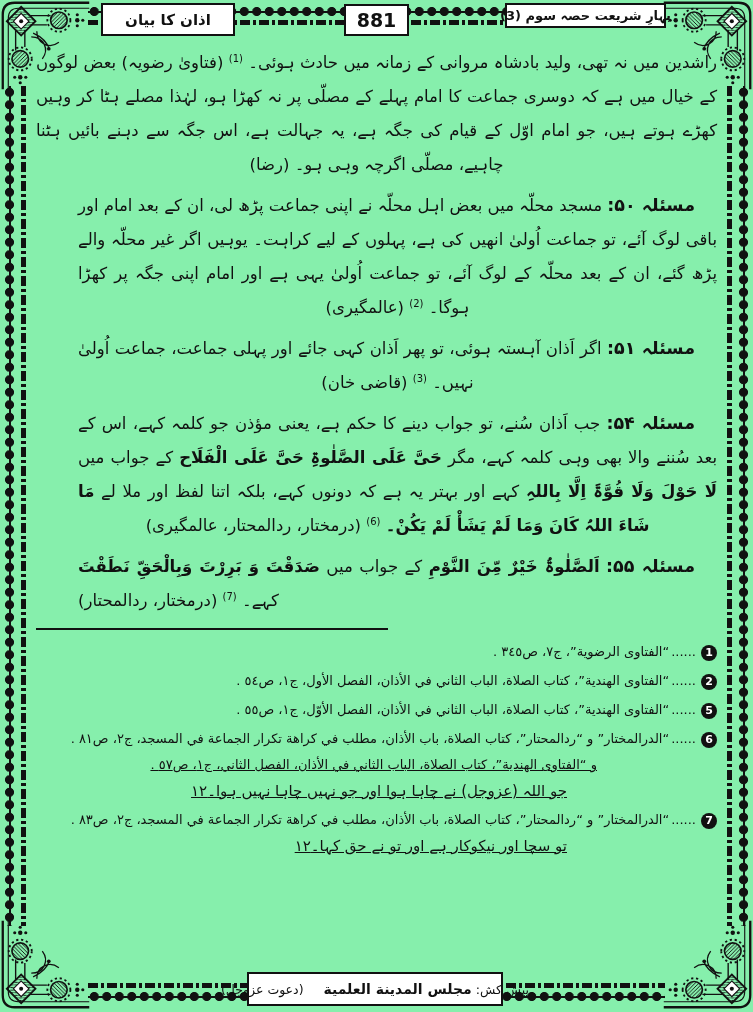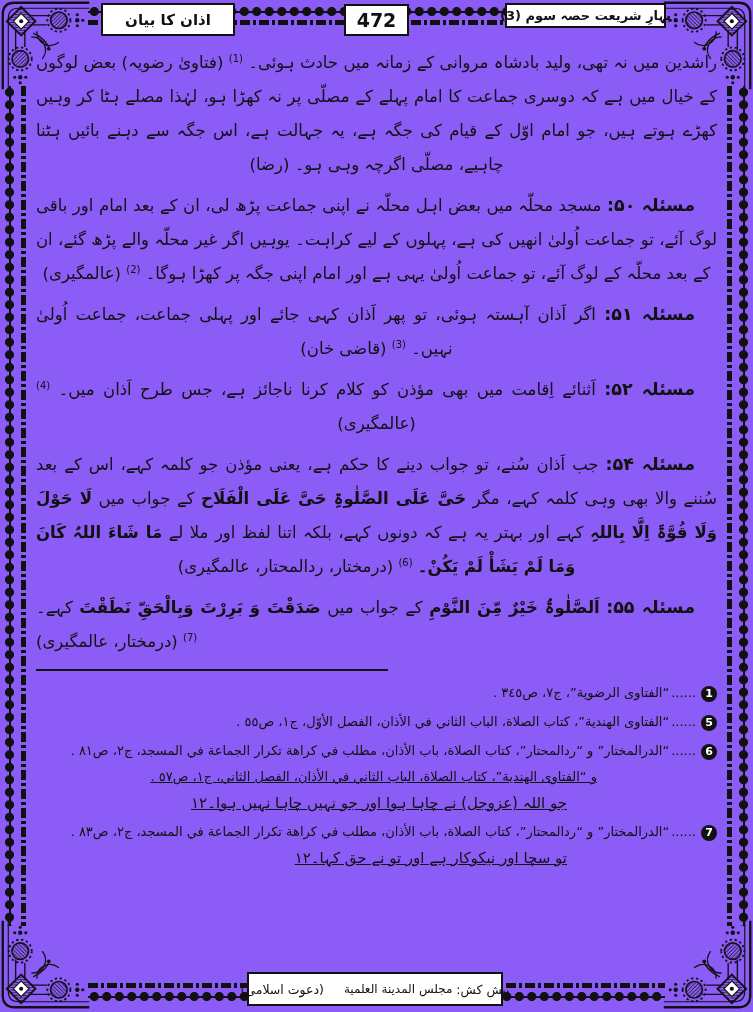--- a/index.html
+++ b/index.html
@@ -1,17 +1,17 @@
 <!DOCTYPE html>
 <html lang="ur" dir="rtl"><head>
 <meta charset="utf-8">
 <style>
   html,body{margin:0;padding:0;background:#888;}
   *{box-sizing:border-box;}
-  .page{position:relative;width:753px;height:1012px;background:#8b5cf6;margin:0 auto;
+  .page{position:relative;width:753px;height:1012px;background:#86efac;margin:0 auto;
         overflow:hidden;font-family:"DejaVu Sans",sans-serif;color:#111;direction:rtl;}
 
   
   .chain-h{position:absolute;left:88px;right:88px;top:6px;height:21px;z-index:1;}
   .beads-row{height:11px;
     background:
       radial-gradient(circle,#111 4.2px,rgba(0,0,0,0) 4.9px) left center/12.5px 11px repeat-x,
       linear-gradient(#111,#111) left center/100% 2px no-repeat;}
   .dash-row{height:5px;margin-top:3px;
     background:repeating-linear-gradient(90deg,#111 0 10px,rgba(0,0,0,0) 10px 13px,#111 13px 16px,rgba(0,0,0,0) 16px 19px);}
@@ -42,42 +42,42 @@
   .hbox{position:absolute;background:#fff;border:2px solid #111;display:flex;
         align-items:center;justify-content:center;z-index:3;white-space:nowrap;}
   .box-chapter{left:101px;top:3px;width:134px;height:33px;font-size:15px;font-weight:bold;}
   .box-page{left:344px;top:4px;width:65px;height:32px;font-size:19px;font-weight:bold;}
   .box-book{left:505px;top:3px;width:161px;height:25px;font-size:13px;font-weight:bold;}
 
   
   .content{position:absolute;top:46px;left:36px;right:36px;z-index:2;}
   .para{font-size:16.5px;line-height:34px;text-align:justify;text-align-last:center;
         margin:0 0 6px;}
-  .para.masala{text-indent:22px;}
+  .para.masala{text-indent:22px;margin-left:42px;}
   .para.last-left{text-align-last:left;}
   .seg-label{font-weight:bold;font-size:17.5px;}
   .seg-ar{font-weight:bold;}
   sup.seg-sup{font-size:10px;line-height:0;}
 
   
   .fn-rule{width:352px;height:2px;background:#111;margin:10px auto 9px 0;}
   .fn{font-size:13px;line-height:26px;text-align:right;margin-bottom:3px;}
   .fn-circle{display:inline-block;width:16px;height:16px;border-radius:50%;background:#111;
              color:#fff;font-size:11px;font-weight:bold;line-height:16px;text-align:center;
              vertical-align:middle;margin-left:3px;}
   .fn-leader{margin:0 2px;letter-spacing:1px;}
   .fn-sub{display:block;text-decoration:underline;}
   .fn-sub.cont{padding-right:120px;}
   .fn-sub.urdu{padding-right:150px;font-size:15px;}
 
   
   .footer-box{position:absolute;left:247px;bottom:6px;width:256px;height:34px;background:#fff;
               border:2px solid #111;display:flex;align-items:center;justify-content:center;
               gap:4px;z-index:3;font-size:12.5px;white-space:nowrap;}
-  .footer-pub{font-weight:normal;font-size:12px;margin-left:16px;}
+  .footer-pub{font-weight:bold;font-size:14px;margin-left:16px;}
 </style>
 </head>
 <body>
 
 <div class="page">
 
   <div class="chain-h">
     <div class="beads-row"></div>
     <div class="dash-row"></div>
   </div>
@@ -202,43 +202,43 @@
       </g>
       <path d="M34,40 q10,0 14,8 q4,8 -2,16 M40,34 q0,10 8,14 q8,4 16,-2 M36,36 q14,6 18,18" fill="none" stroke="#111" stroke-width="1.4"></path>
       <circle cx="53" cy="53" r="2" fill="#111"></circle>
     </svg>
   </div>
 
   <div class="hbox box-chapter">
     <span>اذان کا بیان</span>
   </div>
   <div class="hbox box-page">
-    <span>472</span>
+    <span>881</span>
   </div>
   <div class="hbox box-book">
     <span>بہارِ شریعت حصہ سوم (3)</span>
   </div>
 
   <div class="content">
     <div>
         <p class="para"><span class="seg-text">راشدین میں نہ تھی، ولید بادشاہ مروانی کے زمانہ میں حادث ہوئی۔</span> <sup class="seg-sup">(1)</sup> <span class="seg-text">(فتاویٰ رضویہ) بعض لوگوں کے خیال میں ہے کہ دوسری جماعت کا امام پہلے کے مصلّی پر نہ کھڑا ہو، لہٰذا مصلے ہٹا کر وہیں کھڑے ہوتے ہیں، جو امام اوّل کے قیام کی جگہ ہے، یہ جہالت ہے، اس جگہ سے دہنے بائیں ہٹنا چاہیے، مصلّی اگرچہ وہی ہو۔ (رضا)</span> </p>
         <p class="para masala"><span class="seg-label">مسئلہ ۵۰:</span> <span class="seg-text">مسجد محلّہ میں بعض اہل محلّہ نے اپنی جماعت پڑھ لی، ان کے بعد امام اور باقی لوگ آئے، تو جماعت اُولیٰ انھیں کی ہے، پہلوں کے لیے کراہت۔ یوہیں اگر غیر محلّہ والے پڑھ گئے، ان کے بعد محلّہ کے لوگ آئے، تو جماعت اُولیٰ یہی ہے اور امام اپنی جگہ پر کھڑا ہوگا۔</span> <sup class="seg-sup">(2)</sup> <span class="seg-text">(عالمگیری)</span> </p>
         <p class="para masala"><span class="seg-label">مسئلہ ۵۱:</span> <span class="seg-text">اگر اَذان آہستہ ہوئی، تو پھر اَذان کہی جائے اور پہلی جماعت، جماعت اُولیٰ نہیں۔</span> <sup class="seg-sup">(3)</sup> <span class="seg-text">(قاضی خان)</span> </p>
-        <p class="para masala"><span class="seg-label">مسئلہ ۵۲:</span> <span class="seg-text">اَثنائے اِقامت میں بھی مؤذن کو کلام کرنا ناجائز ہے، جس طرح اَذان میں۔</span> <sup class="seg-sup">(4)</sup> <span class="seg-text">(عالمگیری)</span> </p>
         <p class="para masala"><span class="seg-label">مسئلہ ۵۴:</span> <span class="seg-text">جب اَذان سُنے، تو جواب دینے کا حکم ہے، یعنی مؤذن جو کلمہ کہے، اس کے بعد سُننے والا بھی وہی کلمہ کہے، مگر</span> <span class="seg-ar">حَیَّ عَلَی الصَّلٰوۃِ حَیَّ عَلَی الْفَلَاح</span> <span class="seg-text">کے جواب میں</span> <span class="seg-ar">لَا حَوْلَ وَلَا قُوَّۃَ اِلَّا بِاللہِ</span> <span class="seg-text">کہے اور بہتر یہ ہے کہ دونوں کہے، بلکہ اتنا لفظ اور ملا لے</span> <span class="seg-ar">مَا شَاءَ اللہُ کَانَ وَمَا لَمْ یَشَأْ لَمْ یَکُنْ۔</span> <sup class="seg-sup">(6)</sup> <span class="seg-text">(درمختار، ردالمحتار، عالمگیری)</span> </p>
-        <p class="para masala last-left"><span class="seg-label">مسئلہ ۵۵:</span> <span class="seg-ar">اَلصَّلٰوۃُ خَیْرٌ مِّنَ النَّوْمِ</span> <span class="seg-text">کے جواب میں</span> <span class="seg-ar">صَدَقْتَ وَ بَرِرْتَ وَبِالْحَقِّ نَطَقْتَ</span> <span class="seg-text">کہے۔</span> <sup class="seg-sup">(7)</sup> <span class="seg-text">(درمختار، عالمگیری)</span> </p>
+        <p class="para masala last-left"><span class="seg-label">مسئلہ ۵۵:</span> <span class="seg-ar">اَلصَّلٰوۃُ خَیْرٌ مِّنَ النَّوْمِ</span> <span class="seg-text">کے جواب میں</span> <span class="seg-ar">صَدَقْتَ وَ بَرِرْتَ وَبِالْحَقِّ نَطَقْتَ</span> <span class="seg-text">کہے۔</span> <sup class="seg-sup">(7)</sup> <span class="seg-text">(درمختار، ردالمحتار)</span> </p>
       </div>
     <div class="fn-rule"></div>
     <div>
         <div class="fn"><span class="fn-circle">1</span><span class="fn-leader">......</span><span>“الفتاوى الرضوية”، ج٧، ص٣٤٥ .</span></div>
+        <div class="fn"><span class="fn-circle">2</span><span class="fn-leader">......</span><span>“الفتاوى الهندية”، كتاب الصلاة، الباب الثاني في الأذان، الفصل الأول، ج١، ص٥٤ .</span></div>
         <div class="fn"><span class="fn-circle">5</span><span class="fn-leader">......</span><span>“الفتاوى الهندية”، كتاب الصلاة، الباب الثاني في الأذان، الفصل الأوّل، ج١، ص٥٥ .</span></div>
         <div class="fn"><span class="fn-circle">6</span><span class="fn-leader">......</span><span>“الدرالمختار” و “ردالمحتار”، كتاب الصلاة، باب الأذان، مطلب في كراهة تكرار الجماعة في المسجد، ج٢، ص٨١ .</span><span class="fn-sub cont">و “الفتاوى الهندية”، كتاب الصلاة، الباب الثاني في الأذان، الفصل الثاني، ج١، ص٥٧ .</span><span class="fn-sub urdu">جو اللہ (عزوجل) نے چاہا ہوا اور جو نہیں چاہا نہیں ہوا۔۱۲</span></div>
         <div class="fn"><span class="fn-circle">7</span><span class="fn-leader">......</span><span>“الدرالمختار” و “ردالمحتار”، كتاب الصلاة، باب الأذان، مطلب في كراهة تكرار الجماعة في المسجد، ج٢، ص٨٣ .</span><span class="fn-sub urdu">تو سچا اور نیکوکار ہے اور تو نے حق کہا۔۱۲</span></div>
       </div>
   </div>
 
   <div class="footer-box">
     <span>پیش کش:</span>
     <span class="footer-pub">مجلس المدینة العلمیة</span>
-    <span>(دعوت اسلامی)</span>
+    <span>(دعوت عزوجل)</span>
   </div>
 
 </div>
 
 </body></html>

